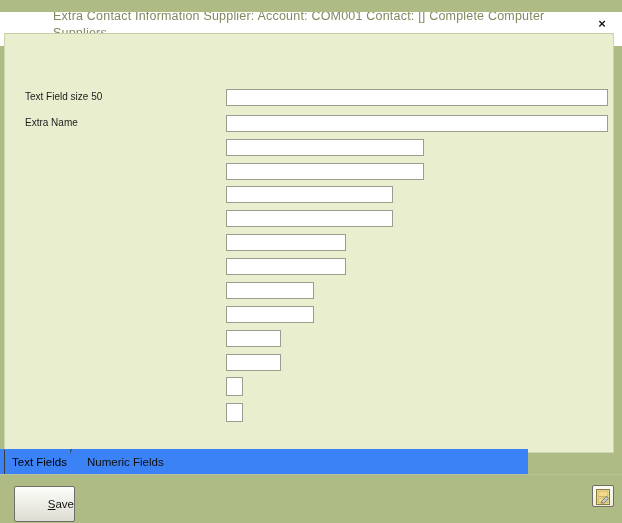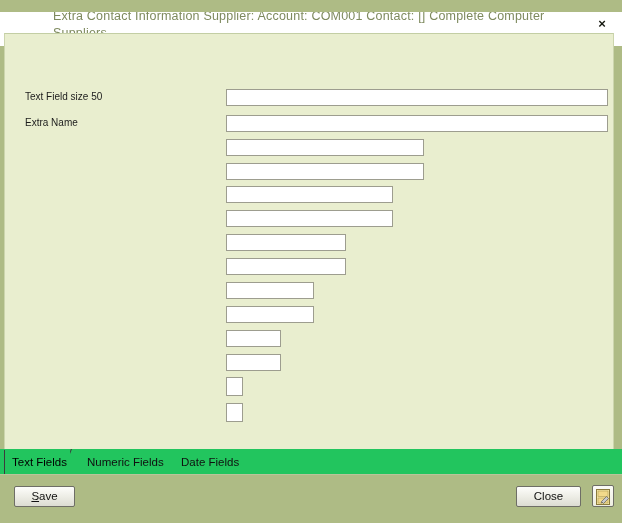--- a/index.html
+++ b/index.html
@@ -90,23 +90,23 @@
     color: #000;
     padding: 0 2px;
     margin: 0;
   }
 
   
   .tabstrip {
     position: absolute;
     left: 0;
     top: 449px;
-    width: 622px;
+    width: 528px;
     height: 26px;
-    background: #22c55e;
+    background: #3b82f6;
   }
   .tabstrip-underline {
     position: absolute;
     left: 0;
     top: 474px;
     width: 622px;
     height: 1px;
     background: #b9c49a;
   }
   .tab {
@@ -168,29 +168,29 @@
   .buttonbar {
     position: absolute;
     left: 0;
     top: 475px;
     width: 622px;
     height: 48px;
     background: #aebb85;
   }
   .btn {
     position: absolute;
-    height: 21px;
+    height: 36px;
     background: linear-gradient(to bottom, #fdfdfb 0%, #efefe8 45%, #dcdcd2 100%);
     border: 1px solid #6e6e66;
     border-radius: 2px;
     box-sizing: border-box;
     font-family: "Liberation Sans", sans-serif;
     font-size: 11.5px;
     color: #111;
-    text-align: center;
+    text-align: right;
     line-height: 19px;
     cursor: pointer;
     user-select: none;
     padding: 0;
   }
   .accel { text-decoration: underline; }
 
   .icon-btn {
     position: absolute;
     width: 22px;
@@ -229,33 +229,31 @@
       <input type="text" class="txt" placeholder="" style="left: 221px; top: 296px; width: 55px; height: 17px;">
       <input type="text" class="txt" placeholder="" style="left: 221px; top: 320px; width: 55px; height: 17px;">
       <input type="text" class="txt" placeholder="" style="left: 221px; top: 343px; width: 17px; height: 19px;">
       <input type="text" class="txt" placeholder="" style="left: 221px; top: 369px; width: 17px; height: 19px;">
     </div>
 </div>
 
 <div class="tabstrip" id="tabstrip">
     <div class="tab tab-active" style="left: 12px;">Text Fields</div>
     <div class="tab" style="left: 87px;">Numeric Fields</div>
-    <div class="tab" style="left: 181px;">Date Fields</div>
   </div>
 <div class="tab-slant"></div>
 <div class="tab-bottomline"></div>
 <div class="tabstrip-underline"></div>
 
 <div class="buttonbar">
   <button class="btn" style="left:14px; top:11px; width:61px;">
     <span class="accel">S</span><span>ave</span>
   </button>
 
 
-  <button class="btn" style="left:516px; top:11px; width:65px;">Close</button>
 
   <button class="icon-btn" style="left:592px; top:10px;">
     <span>
       <svg width="18" height="18" viewBox="0 0 18 18">
         <rect x="2.5" y="1.5" width="13" height="15" fill="#f7e9a8" stroke="#8a7a3c" stroke-width="1"></rect>
         <rect x="4" y="3" width="10" height="5.5" fill="#f2d98a" stroke="#b9a35a" stroke-width="0.7"></rect>
         <rect x="4" y="10" width="10" height="5" fill="#f2d98a" stroke="#b9a35a" stroke-width="0.7"></rect>
         <path d="M7.5 13.5 L12.5 8.5 L14.5 10.5 L9.5 15.5 Z" fill="#c9c9c9" stroke="#5e5e5e" stroke-width="0.7"></path>
         <path d="M6.6 15.6 L7.6 13.4 L9.0 14.8 Z" fill="#6b6b6b"></path>
       </svg>

